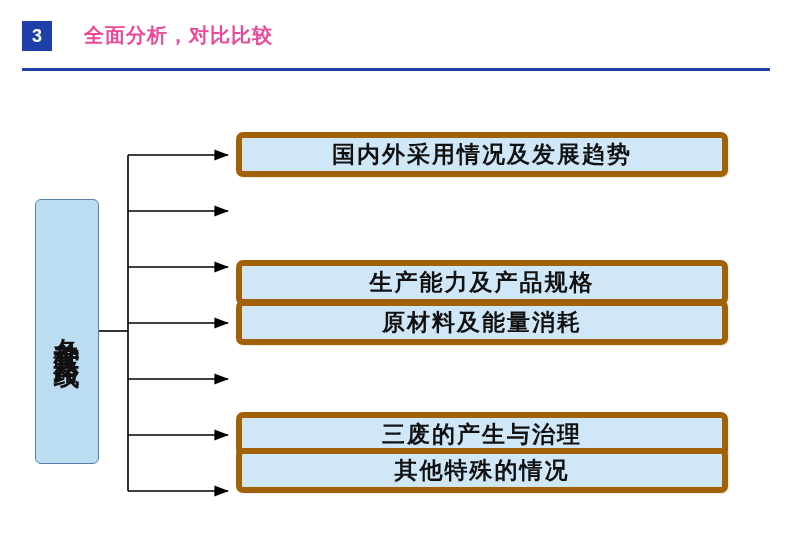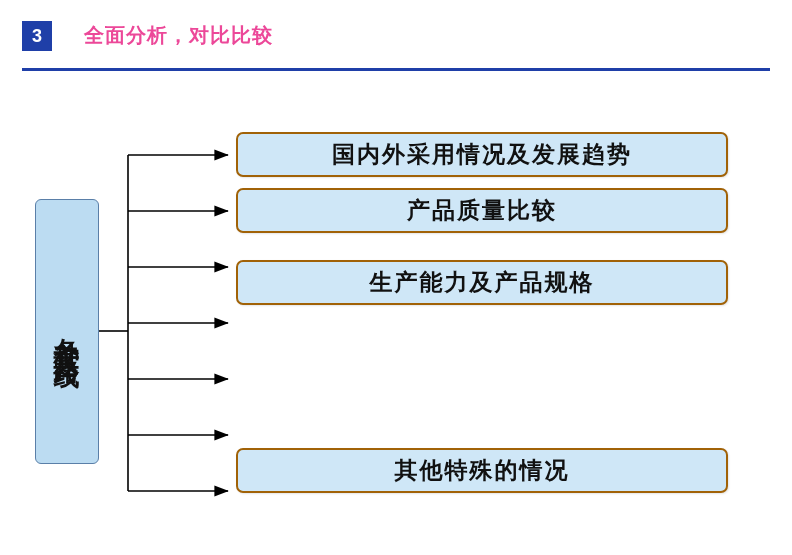--- a/index.html
+++ b/index.html
@@ -97,21 +97,21 @@
     line-height: 1;
     font-family: "DejaVu Sans", "Liberation Serif", serif;
   }
 
   .leaf-box {
     position: absolute;
     left: 236px;
     width: 492px;
     height: 45px;
     background: #cfe7f7;
-    border: 2px solid #a16207;
+    border: 6px solid #a16207;
     border-radius: 7px;
     box-sizing: border-box;
     display: flex;
     align-items: center;
     justify-content: center;
     box-shadow: 1px 1px 2px rgba(0,0,0,0.10);
   }
   .leaf-label {
     font-size: 23px;
     font-weight: bold;
@@ -152,23 +152,26 @@
     <line x1="128" y1="419" x2="228" y2="419" stroke="#000000" stroke-width="1.6" marker-end="url(#arrowhead)"></line>
   </svg>
 
   <div class="root-box">
     <div class="root-label">各种工艺路线</div>
   </div>
 
   <div class="leaf-box" style="top:60px">
     <span class="leaf-label">国内外采用情况及发展趋势</span>
   </div>
-  <div class="leaf-box" style="top:116px">
-    <span class="leaf-label">产品质量比较</span>
-  </div>
   <div class="leaf-box" style="top:188px">
     <span class="leaf-label">生产能力及产品规格</span>
+  </div>
+  <div class="leaf-box" style="top:228px">
+    <span class="leaf-label">原材料及能量消耗</span>
+  </div>
+  <div class="leaf-box" style="top:340px">
+    <span class="leaf-label">三废的产生与治理</span>
   </div>
   <div class="leaf-box" style="top:376px">
     <span class="leaf-label">其他特殊的情况</span>
   </div>
 
 </div>
 
 </body></html>

